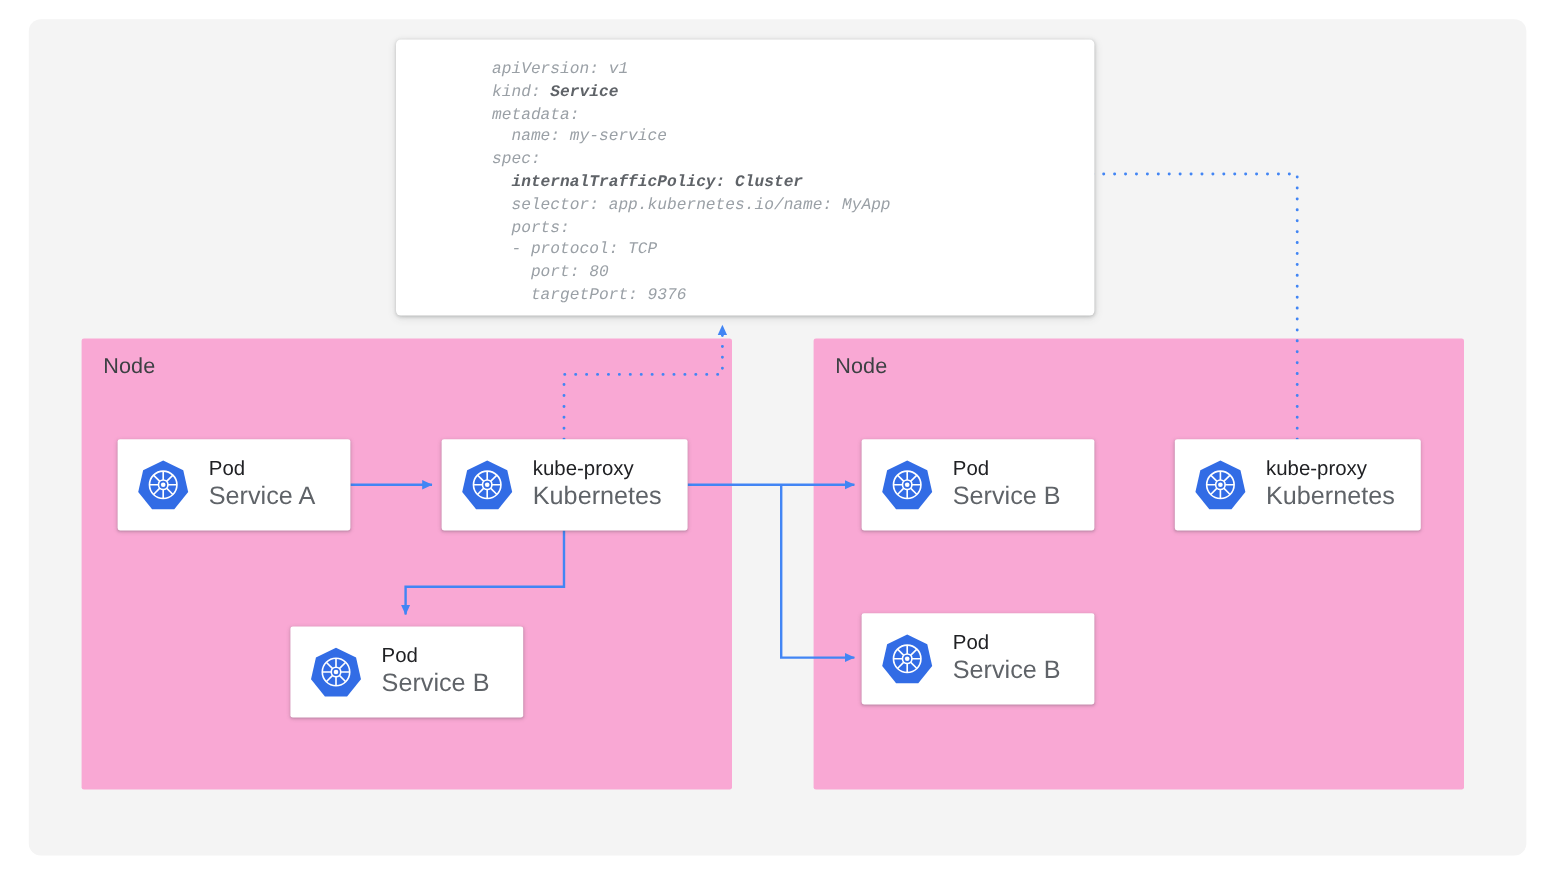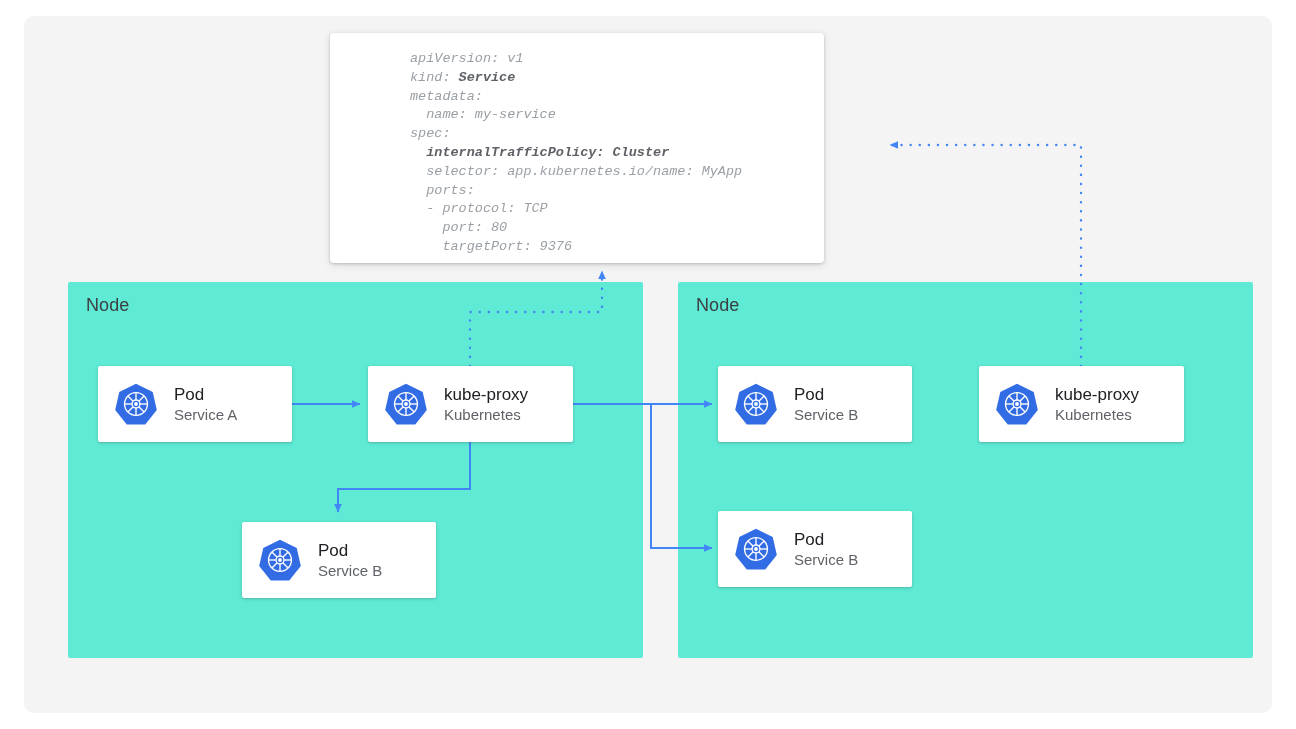--- a/index.html
+++ b/index.html
@@ -35,23 +35,22 @@
     left: 0;
     top: 0;
     width: 1296px;
     height: 729px;
     pointer-events: none;
   }
 
   
   .node-box {
     position: absolute;
-    background: #5eead4;
+    background: #f9a8d4;
     border-radius: 2px;
-    padding-left: 33px;
   }
   .node-box.left  { left: 68px;  top: 282px; width: 542px; height: 376px; }
   .node-box.right { left: 678px; top: 282px; width: 542px; height: 376px; }
 
   .node-label {
     position: absolute;
     left: 18px;
     top: 13px;
     font-size: 18px;
     color: #3c4043;
@@ -80,31 +79,31 @@
     display: flex;
     flex-direction: column;
     line-height: 1.28;
   }
   .card .title {
     font-size: 17px;
     color: #202124;
     white-space: nowrap;
   }
   .card .subtitle {
-    font-size: 15px;
+    font-size: 21px;
     color: #5f6368;
     white-space: nowrap;
   }
 
   
   .yaml-card {
     position: absolute;
     left: 330px;
     top: 33px;
-    width: 494px;
+    width: 582px;
     height: 230px;
     background: #ffffff;
     border-radius: 4px;
     box-shadow: 0 1px 3px rgba(60,64,67,0.26), 0 2px 8px rgba(60,64,67,0.12);
     overflow: hidden;
   }
   .yaml-code {
     margin: 0;
     padding: 17px 0 0 80px;
     font-family: "Liberation Mono", "DejaVu Sans Mono", monospace;

